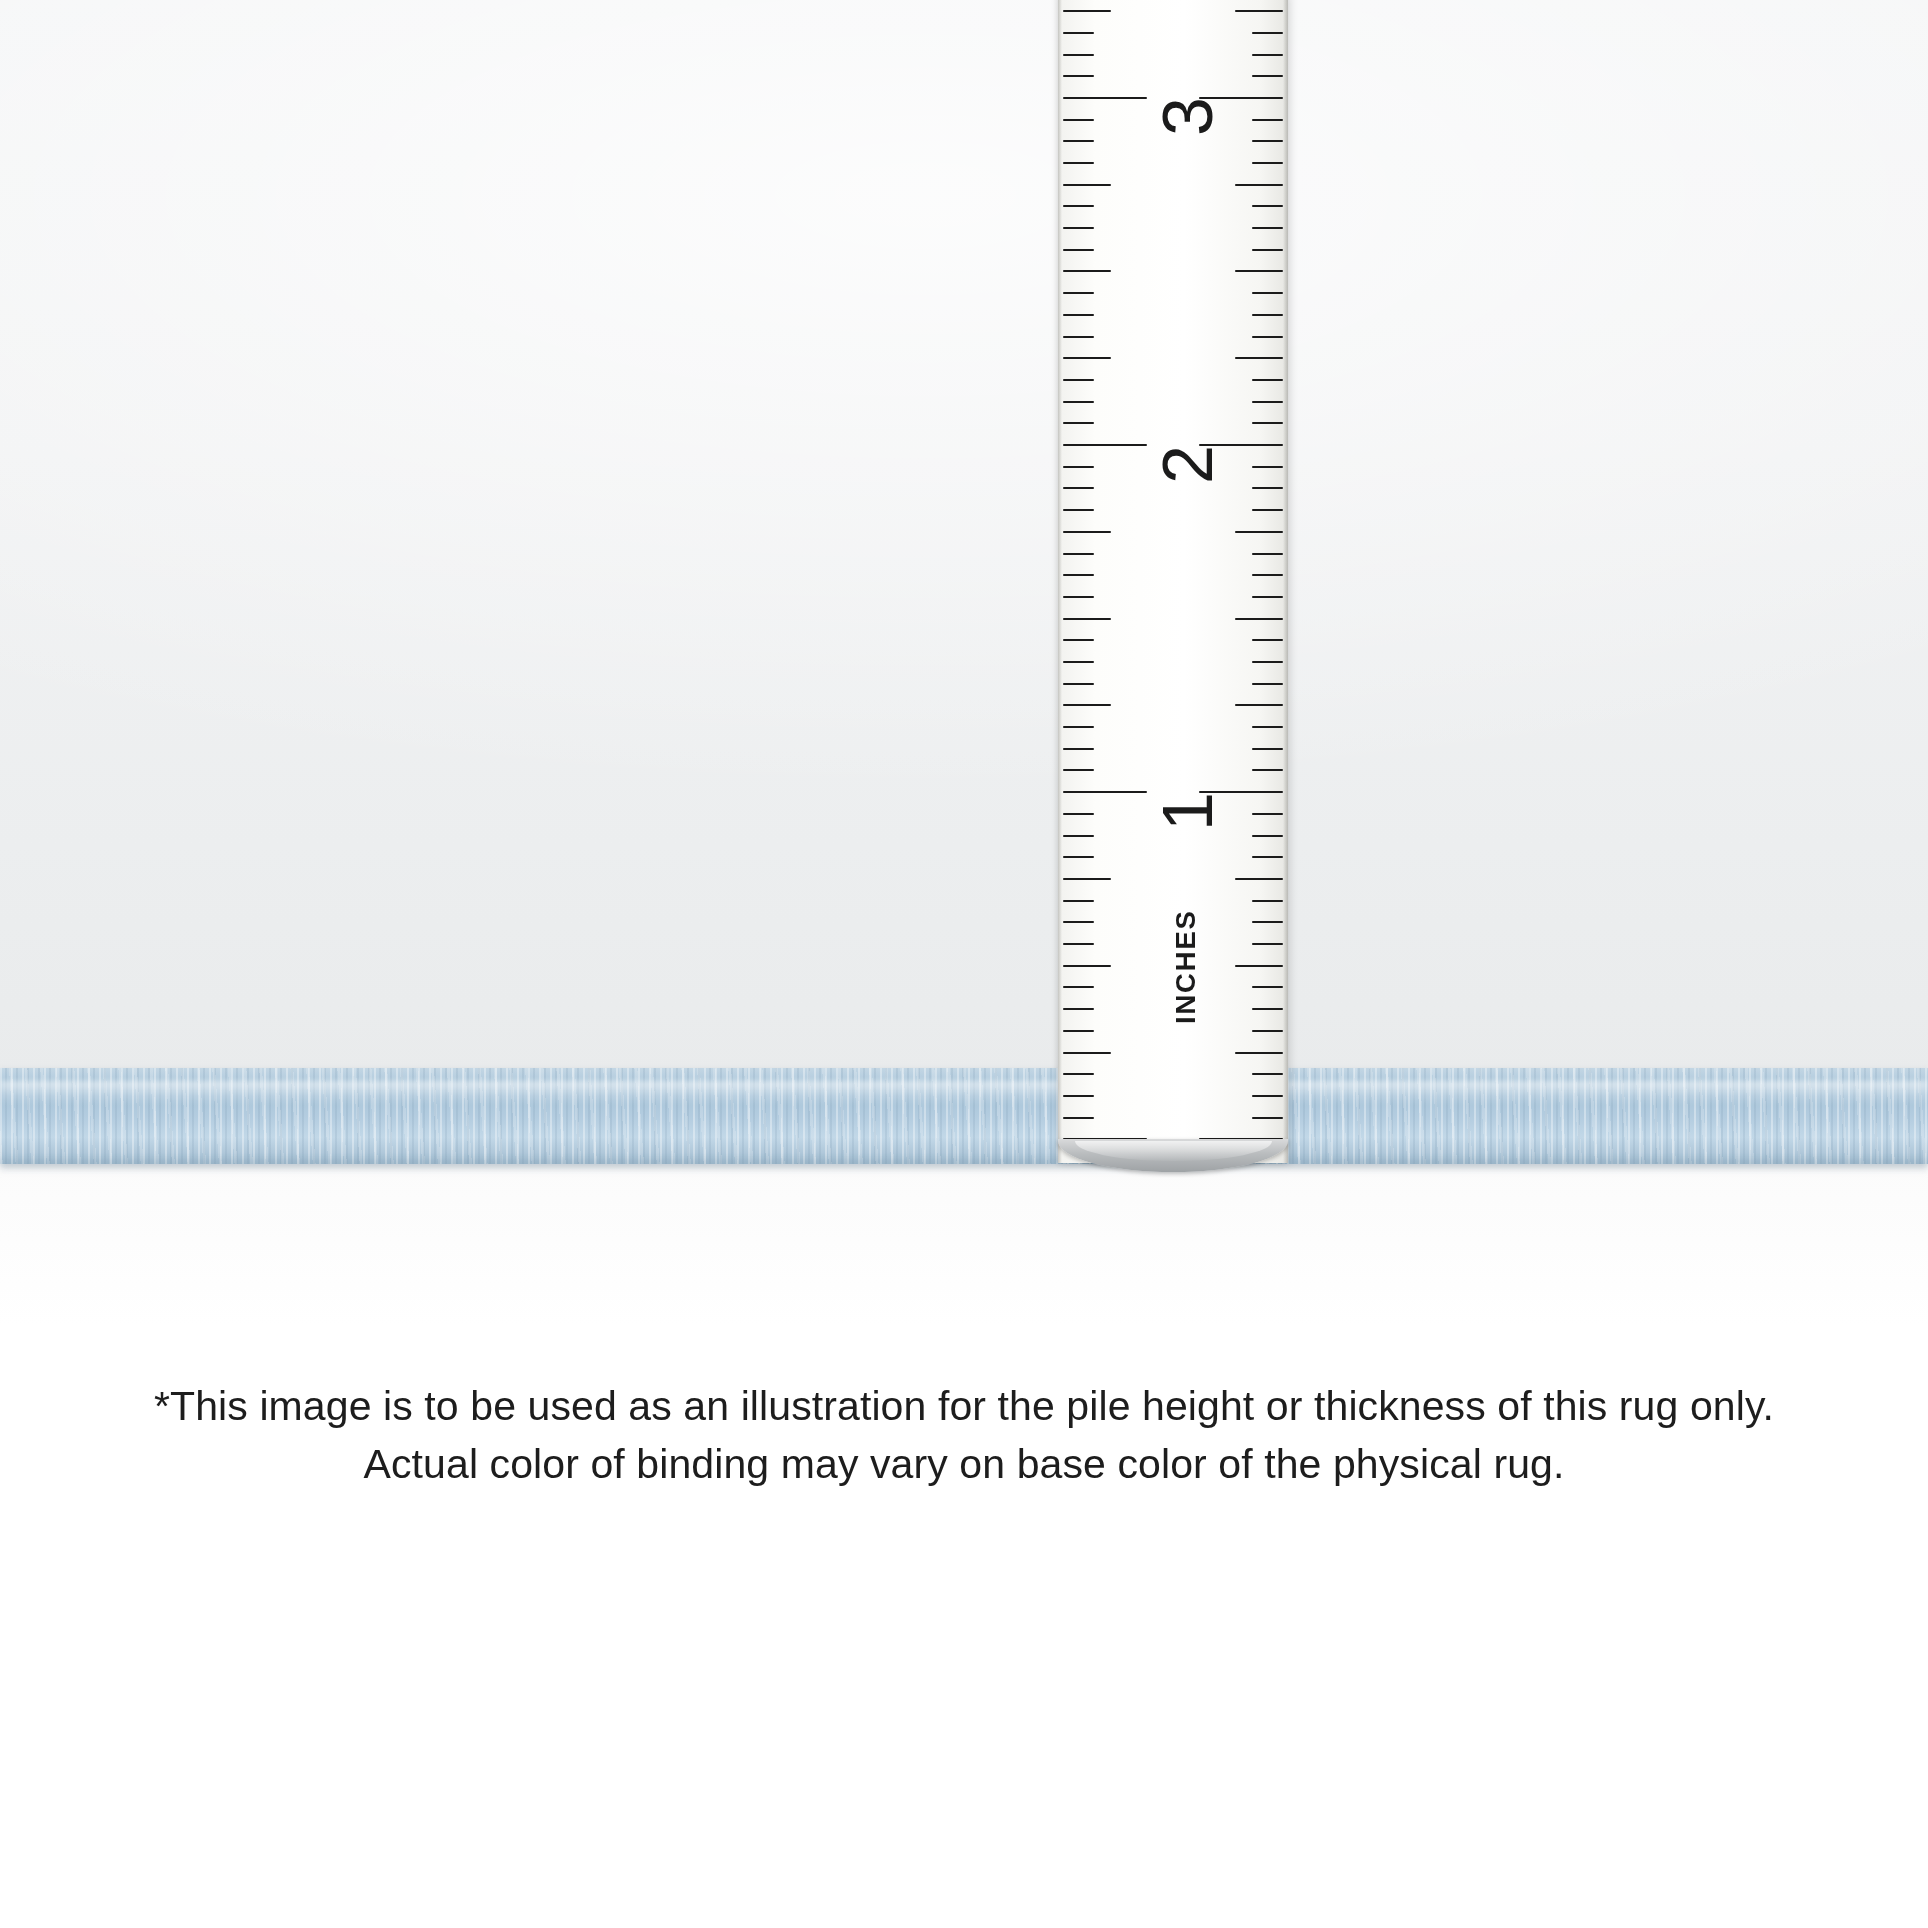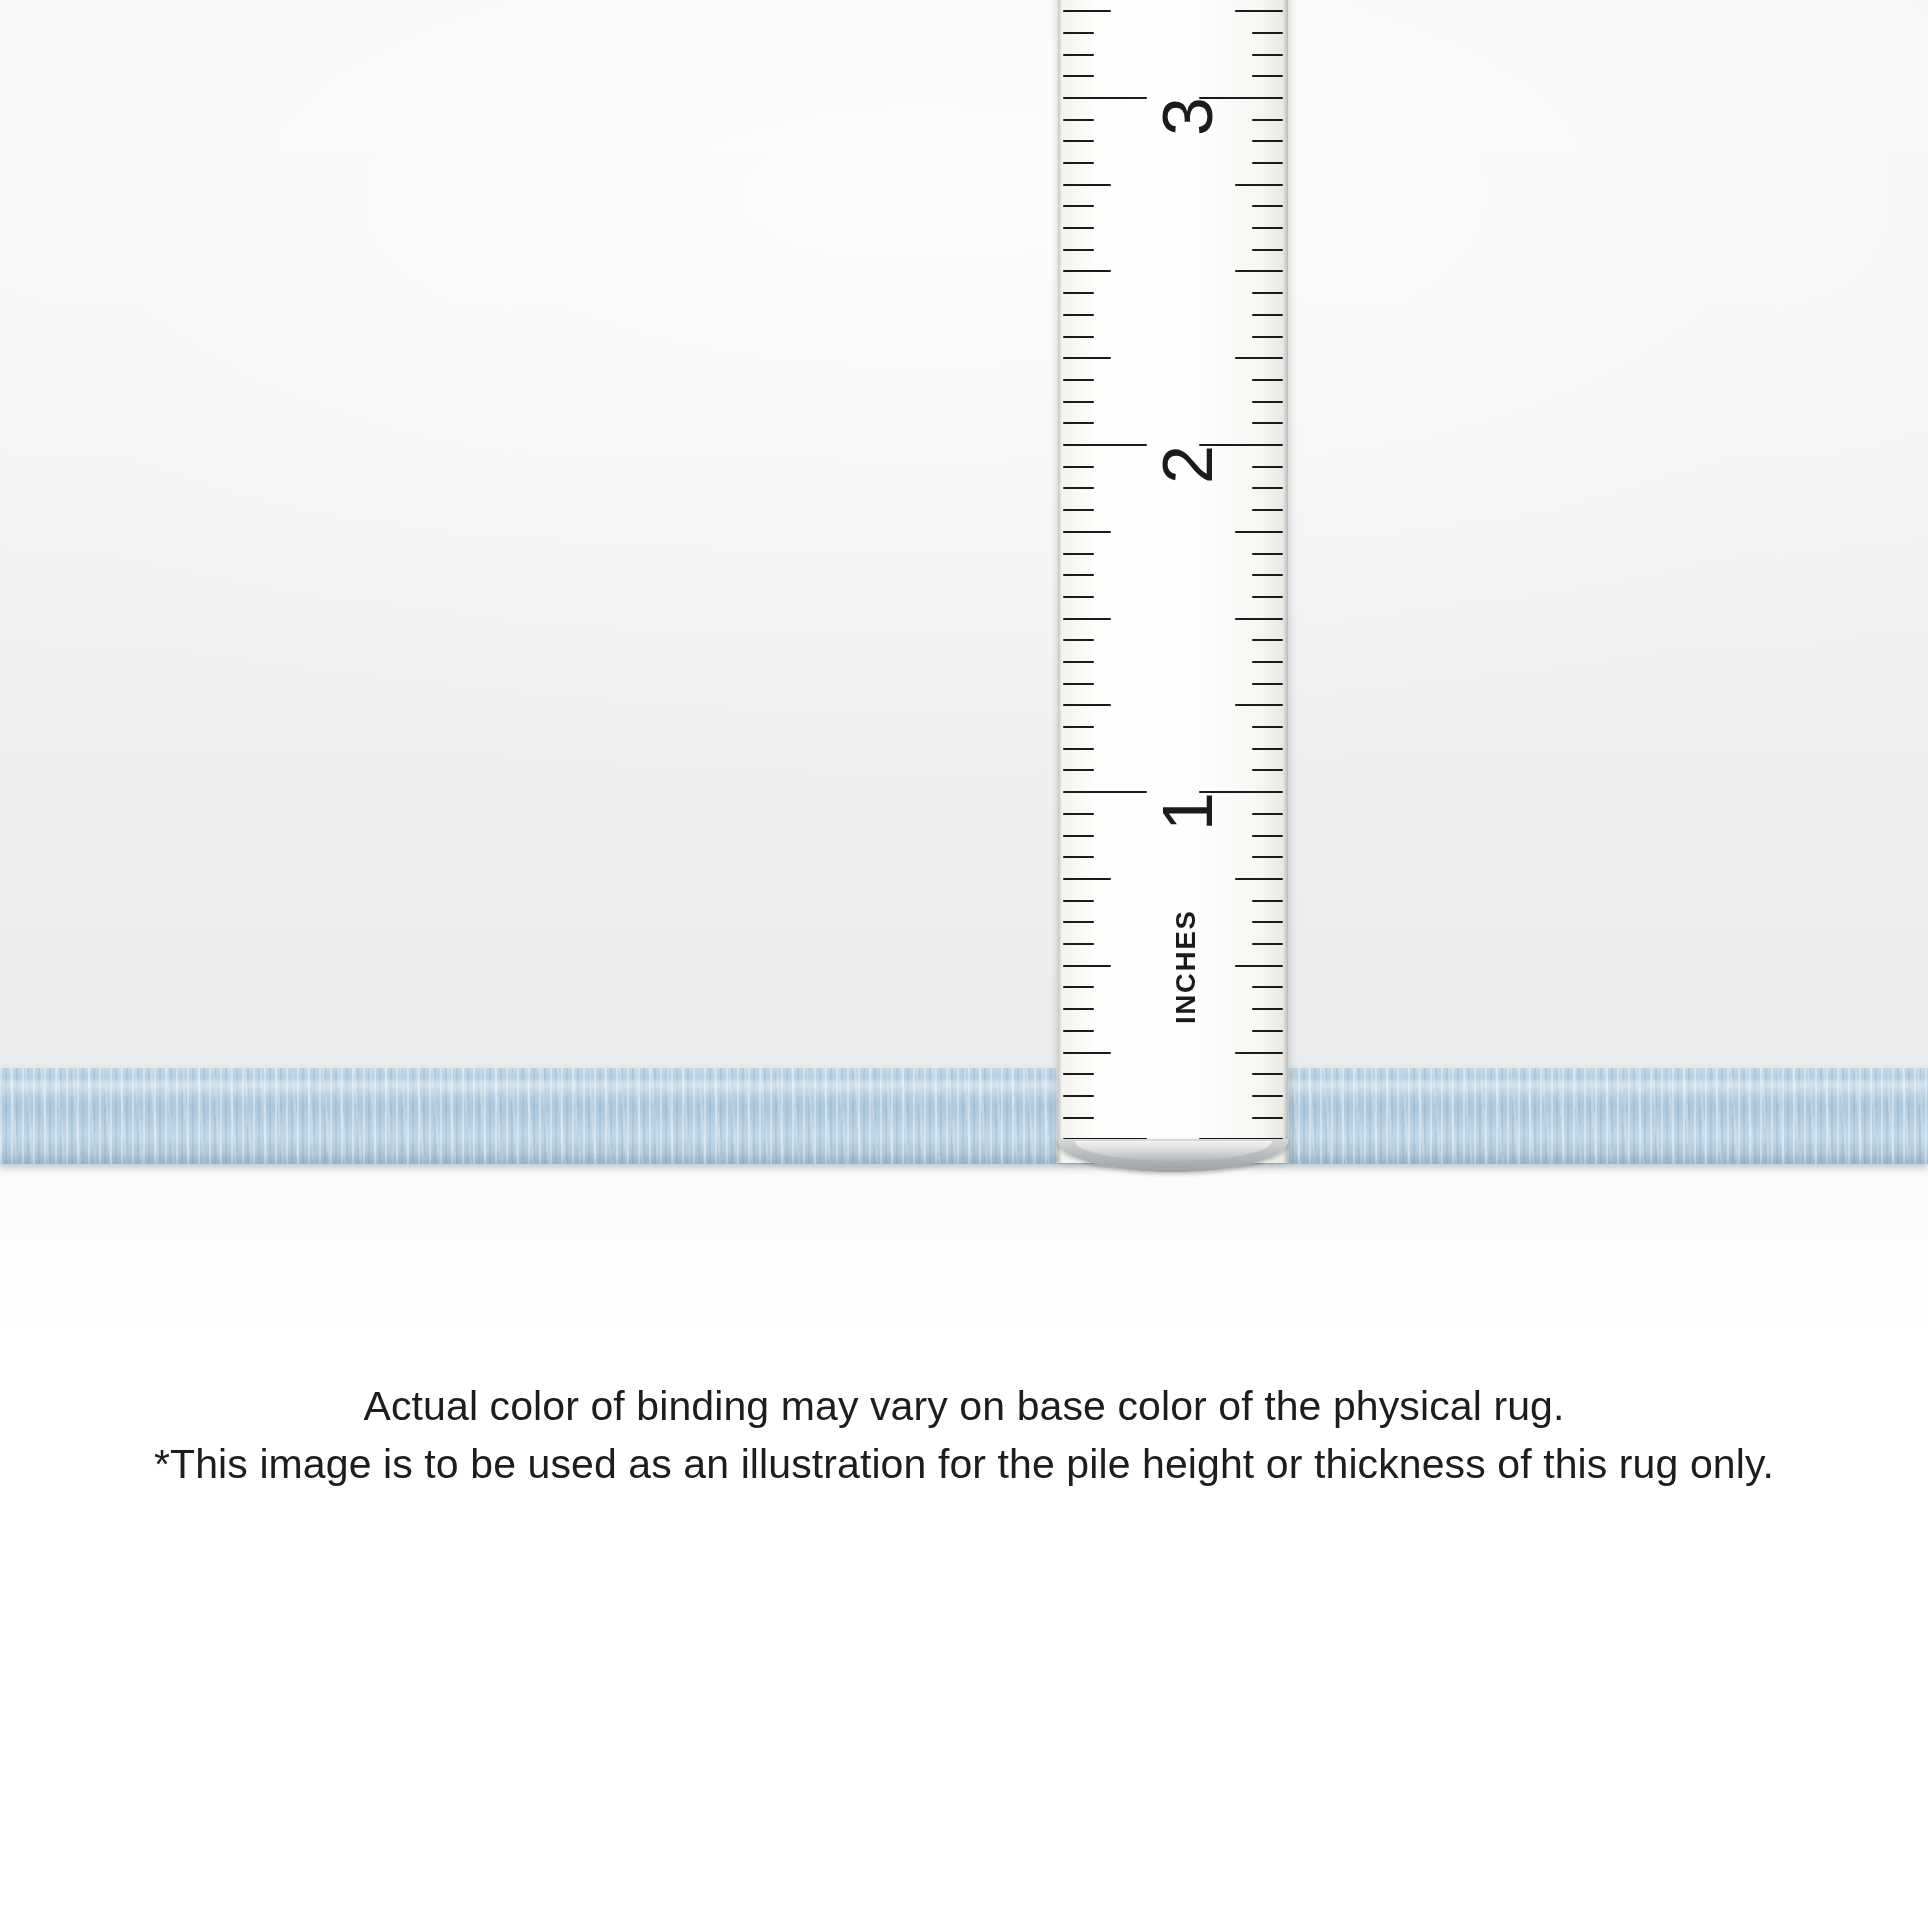--- a/index.html
+++ b/index.html
@@ -350,18 +350,18 @@
         <div class="tick mid" style="top: 15px;"></div>
         <div class="tick r-mid" style="top: 15px;"></div>
       </div>
     <div class="inches-label">INCHES</div>
   </div>
   <div class="ruler-tip">
     <div class="ruler-tip-inner"></div>
   </div>
 
   <div class="caption">
+    <span class="caption-line">*This image is to be used as an illustration for the pile height or thickness of this rug only.</span>
     <span class="caption-line">Actual color of binding may vary on base color of the physical rug.</span>
-    <span class="caption-line">*This image is to be used as an illustration for the pile height or thickness of this rug only.</span>
   </div>
 
 </div>
 
 
 </body></html>

